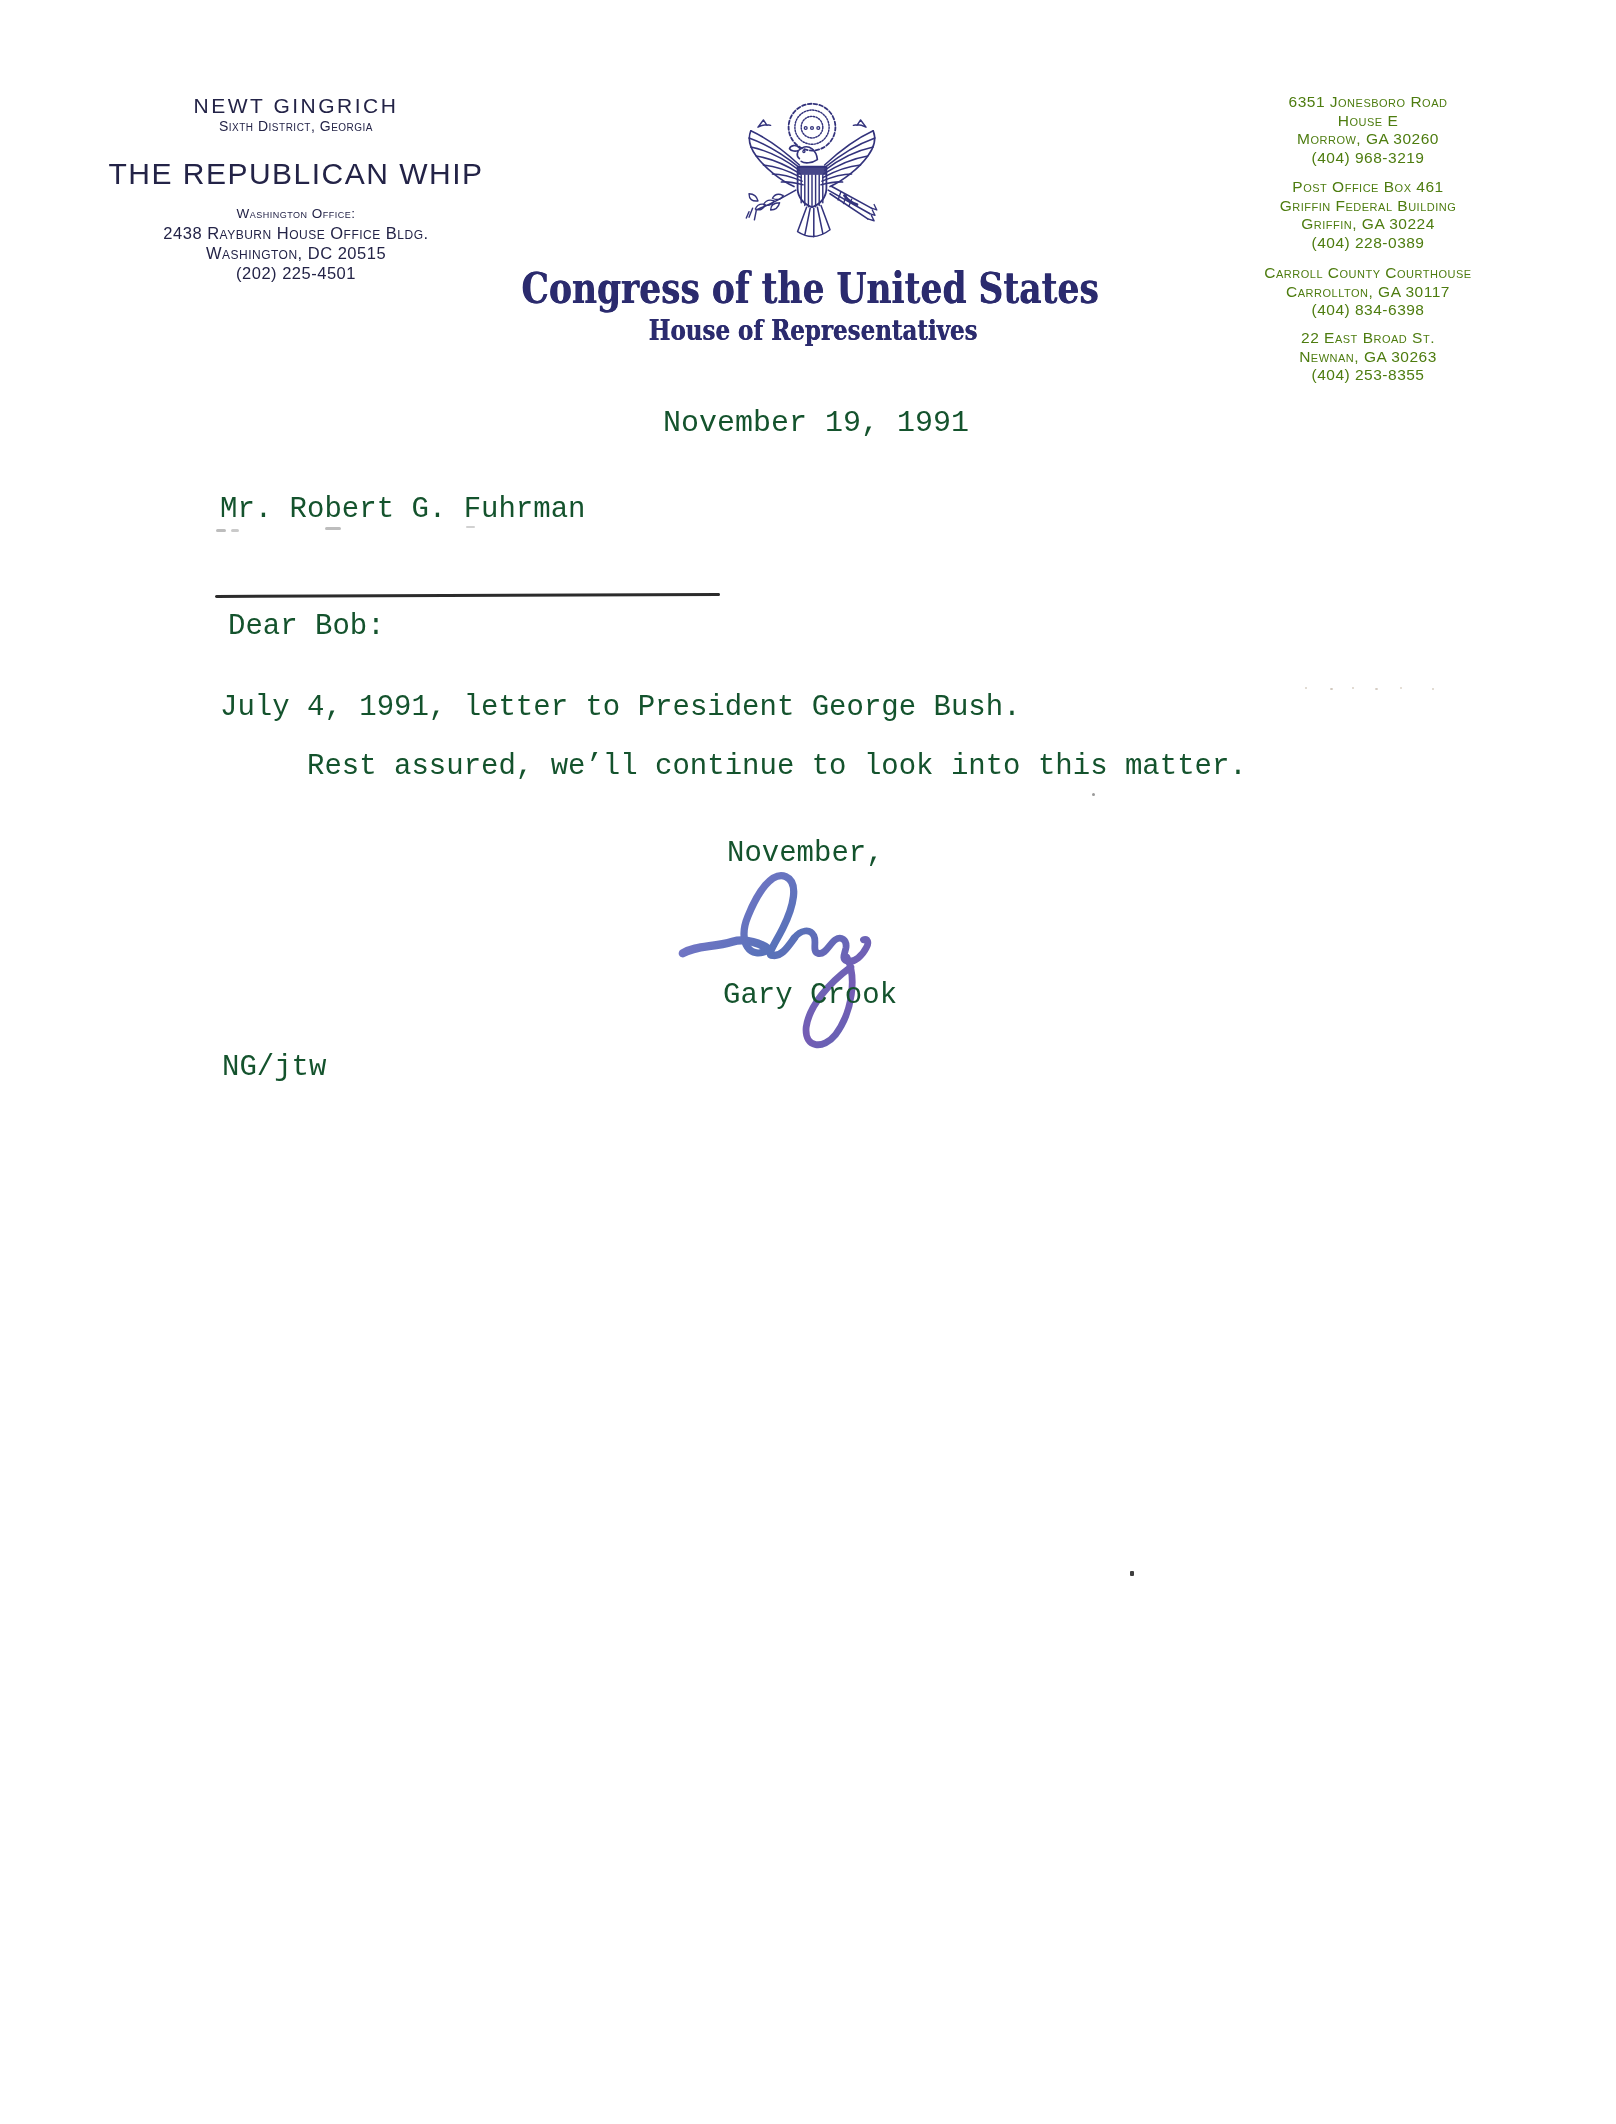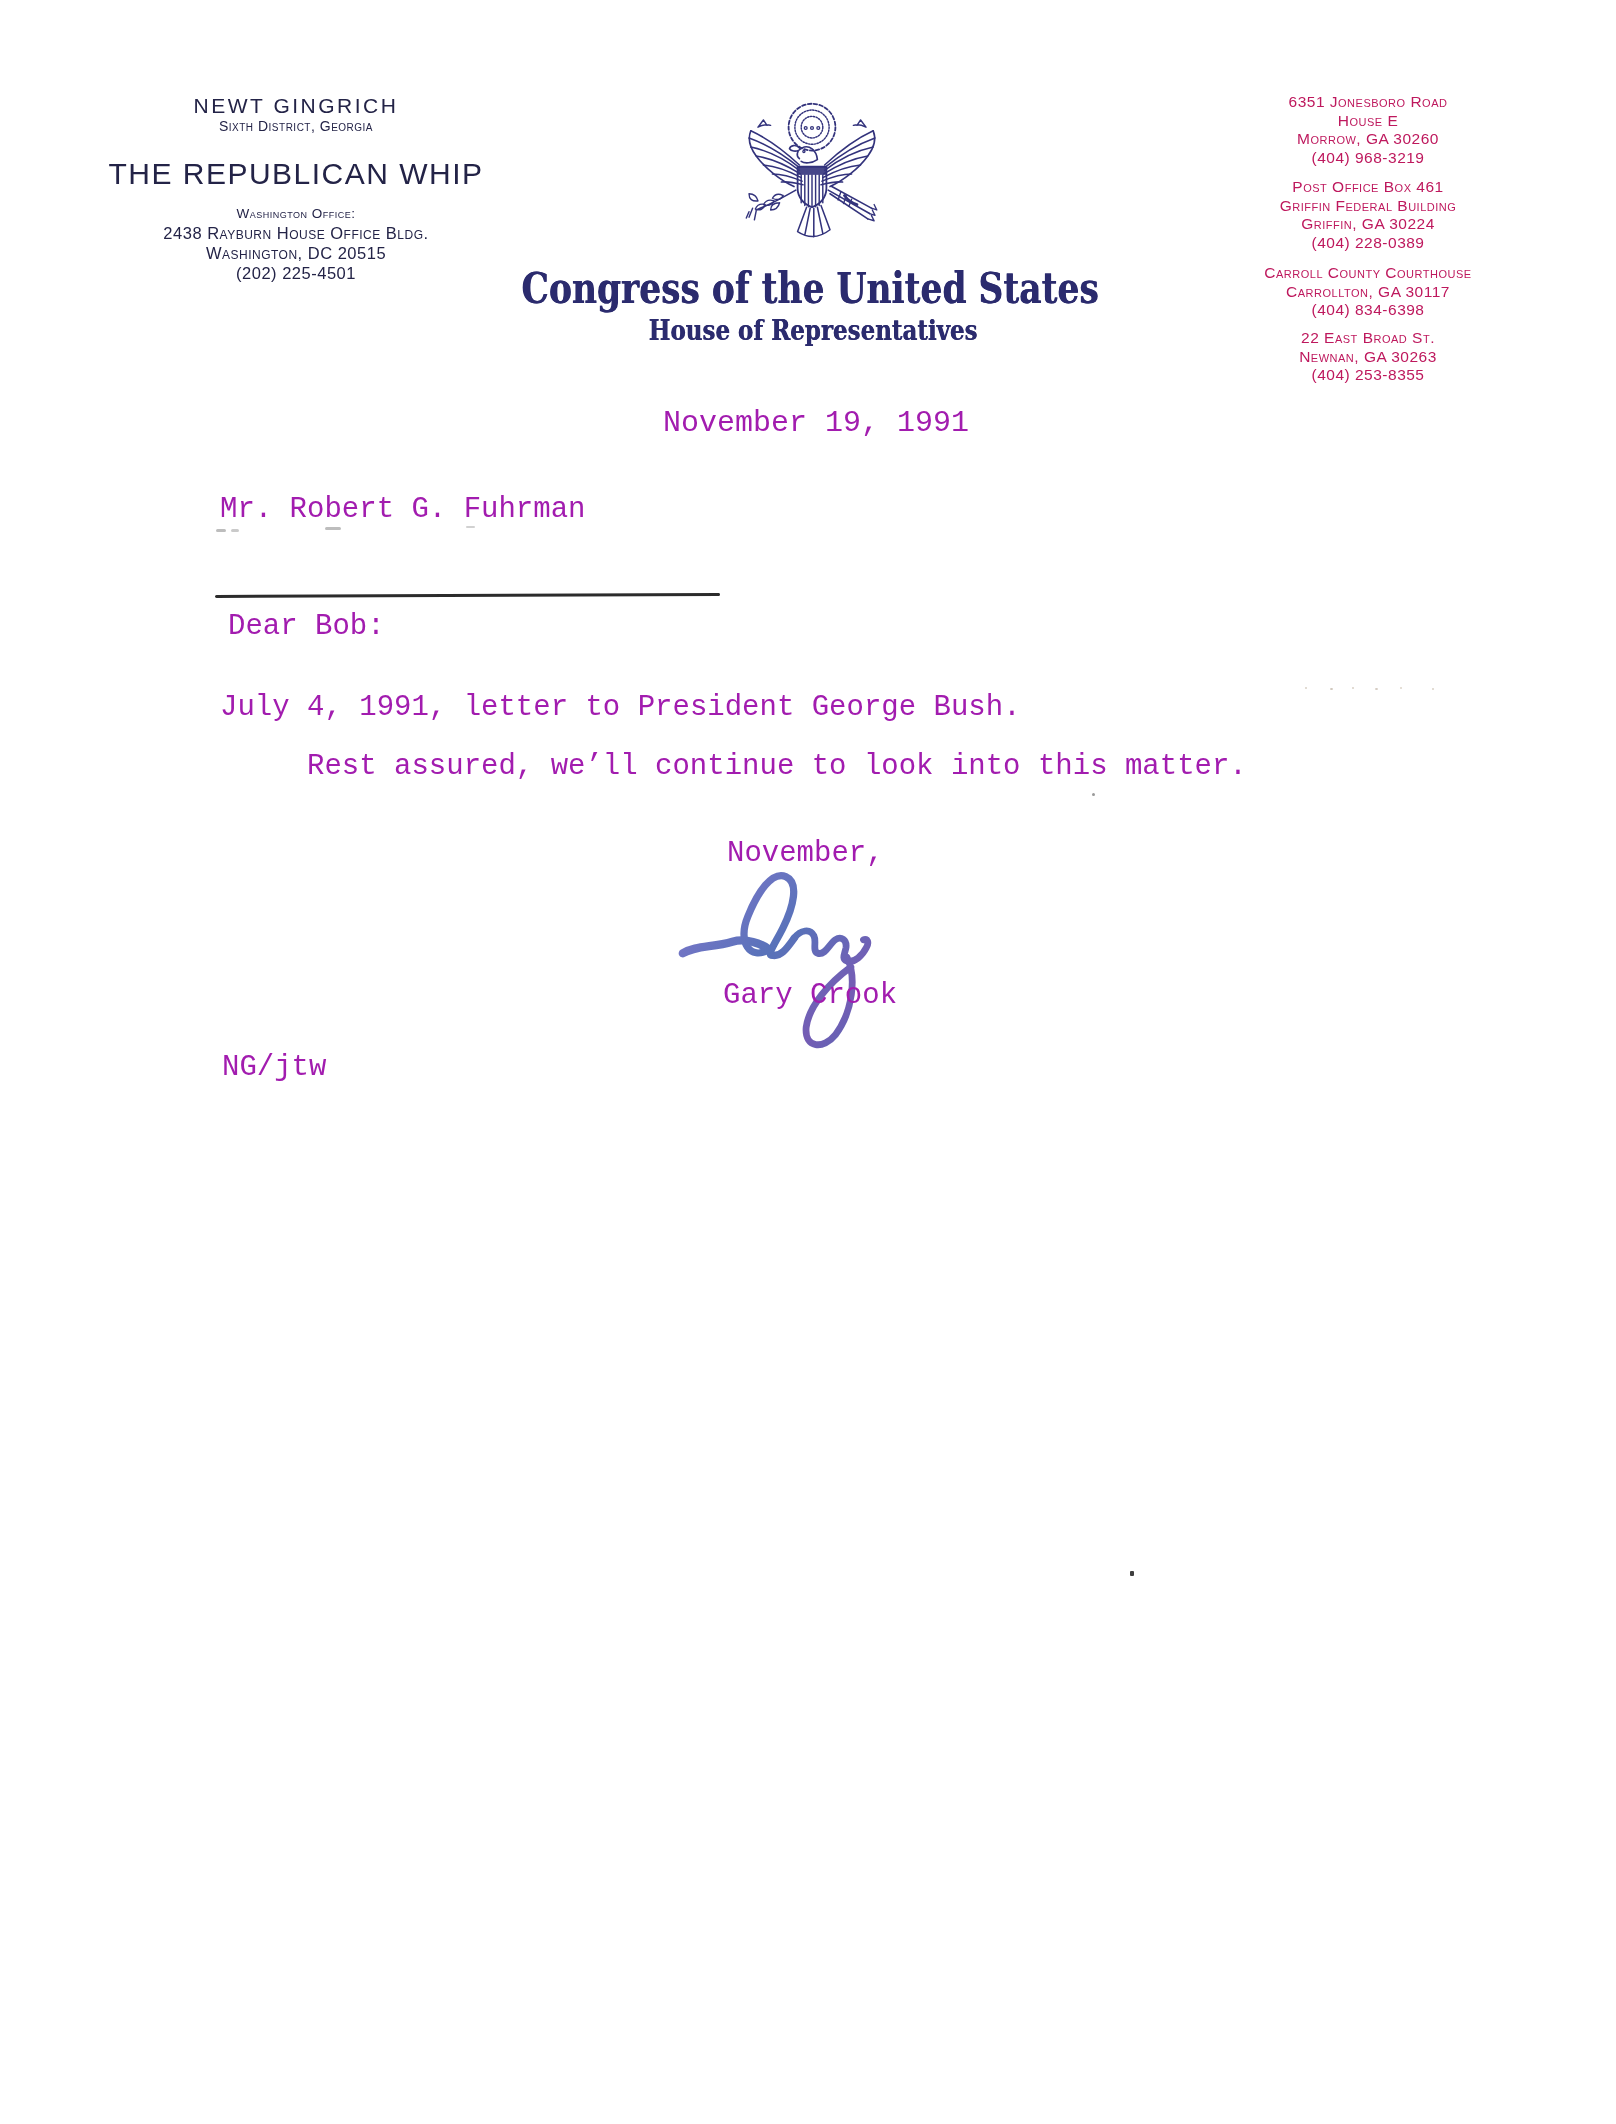--- a/index.html
+++ b/index.html
@@ -7,26 +7,26 @@
         font-family:"Liberation Sans",sans-serif;}
   .abs{position:absolute;}
   
   .lh{color:#232347;}
   .sc{font-variant:small-caps;letter-spacing:.5px;}
   .lh-name{font-size:21px;letter-spacing:2.5px;}
   .lh-district{font-size:14px;}
   .lh-title{font-size:30px;letter-spacing:1.5px;}
   .lh-offlabel{font-size:13.5px;}
   .lh-addr{font-size:16.5px;}
-  .ro{font-size:15.5px;line-height:18.6px;color:#be185d;text-align:center;}
+  .ro{font-size:15.5px;line-height:18.6px;color:#4d7c0f;text-align:center;}
   .blackletter{font-family:"DejaVu Serif",serif;font-weight:bold;color:#2b2b6e;
                transform:scaleX(.82);transform-origin:center;text-shadow:.5px 0 0 #2b2b6e;}
   
   .mono{font-family:"Liberation Mono",monospace;font-size:29px;line-height:1;
-        color:#a21caf;white-space:pre;}
+        color:#14532d;white-space:pre;}
   .mono-date{font-size:30px;}
   .center-col{text-align:center;}
   .rule{background:#2b2b2b;border-radius:2px;}
   .remnant{background:#bdbdbd;border-radius:2px;}
   .speck{border-radius:50%;}
 </style>
 </head>
 <body>
 
 <div id="page">

